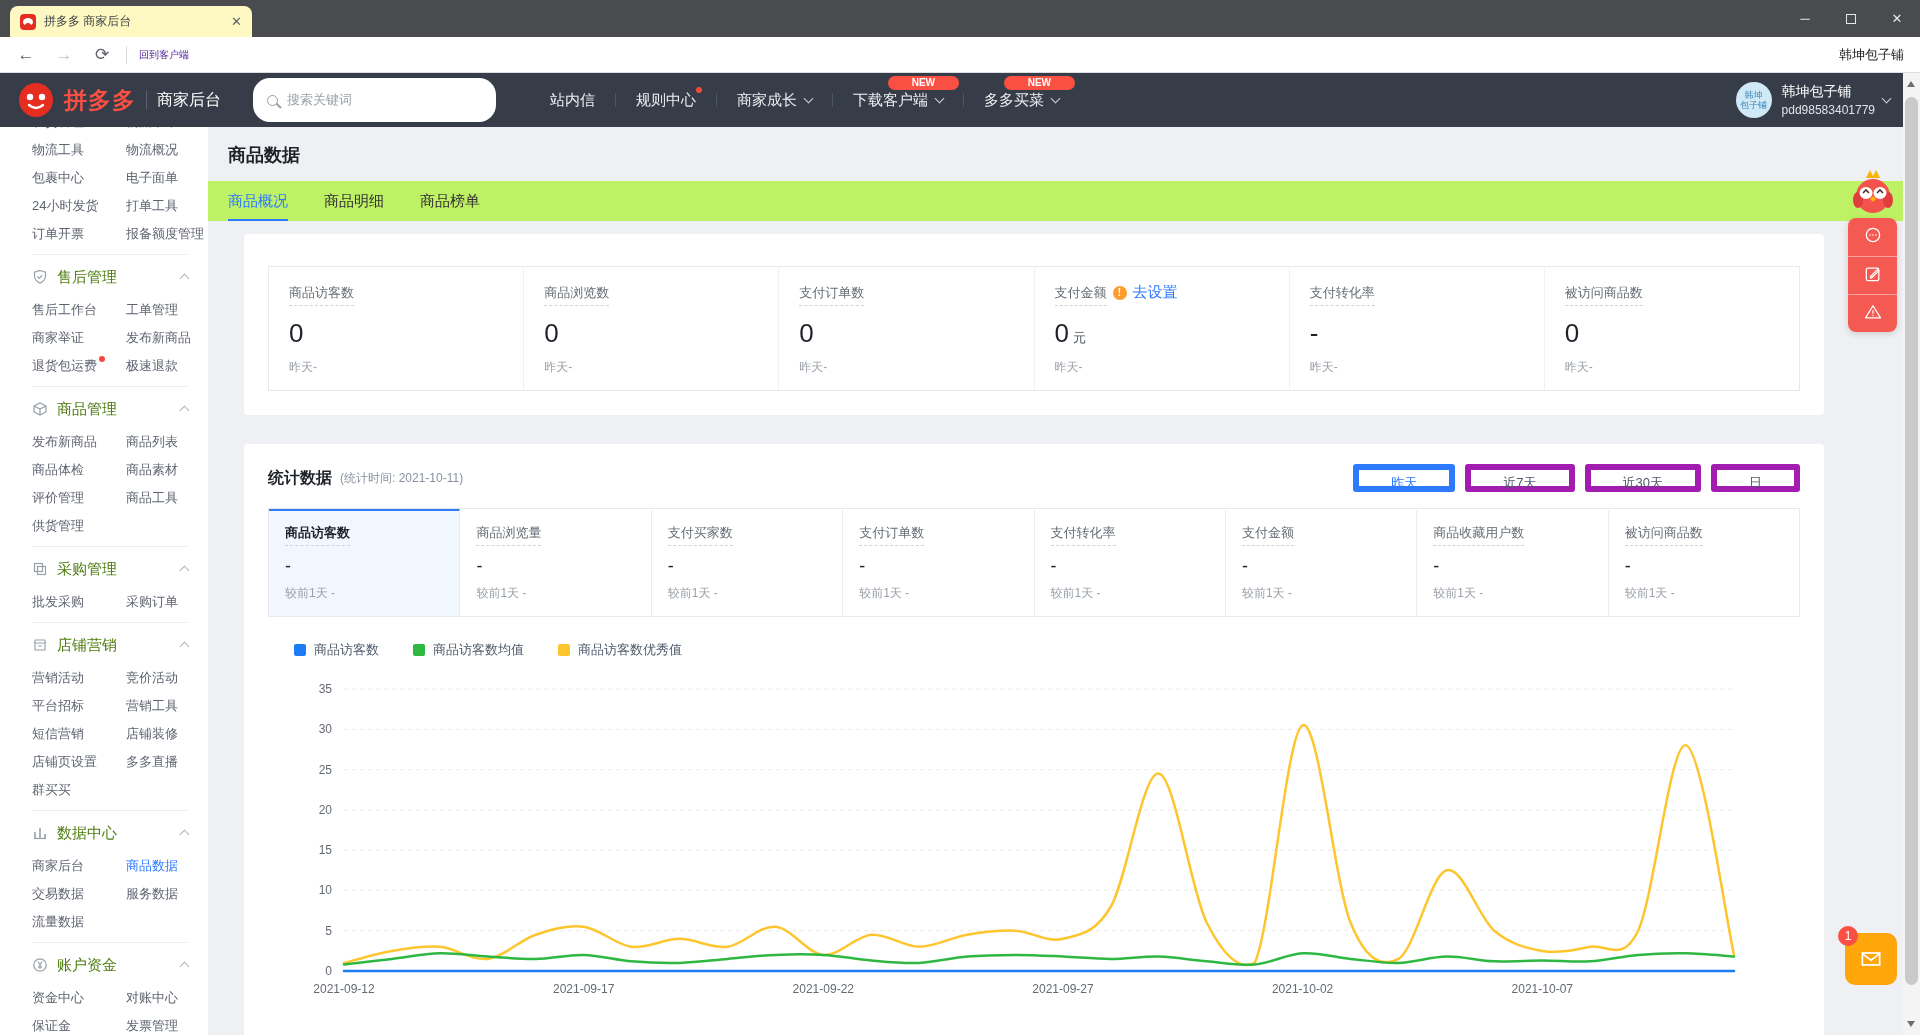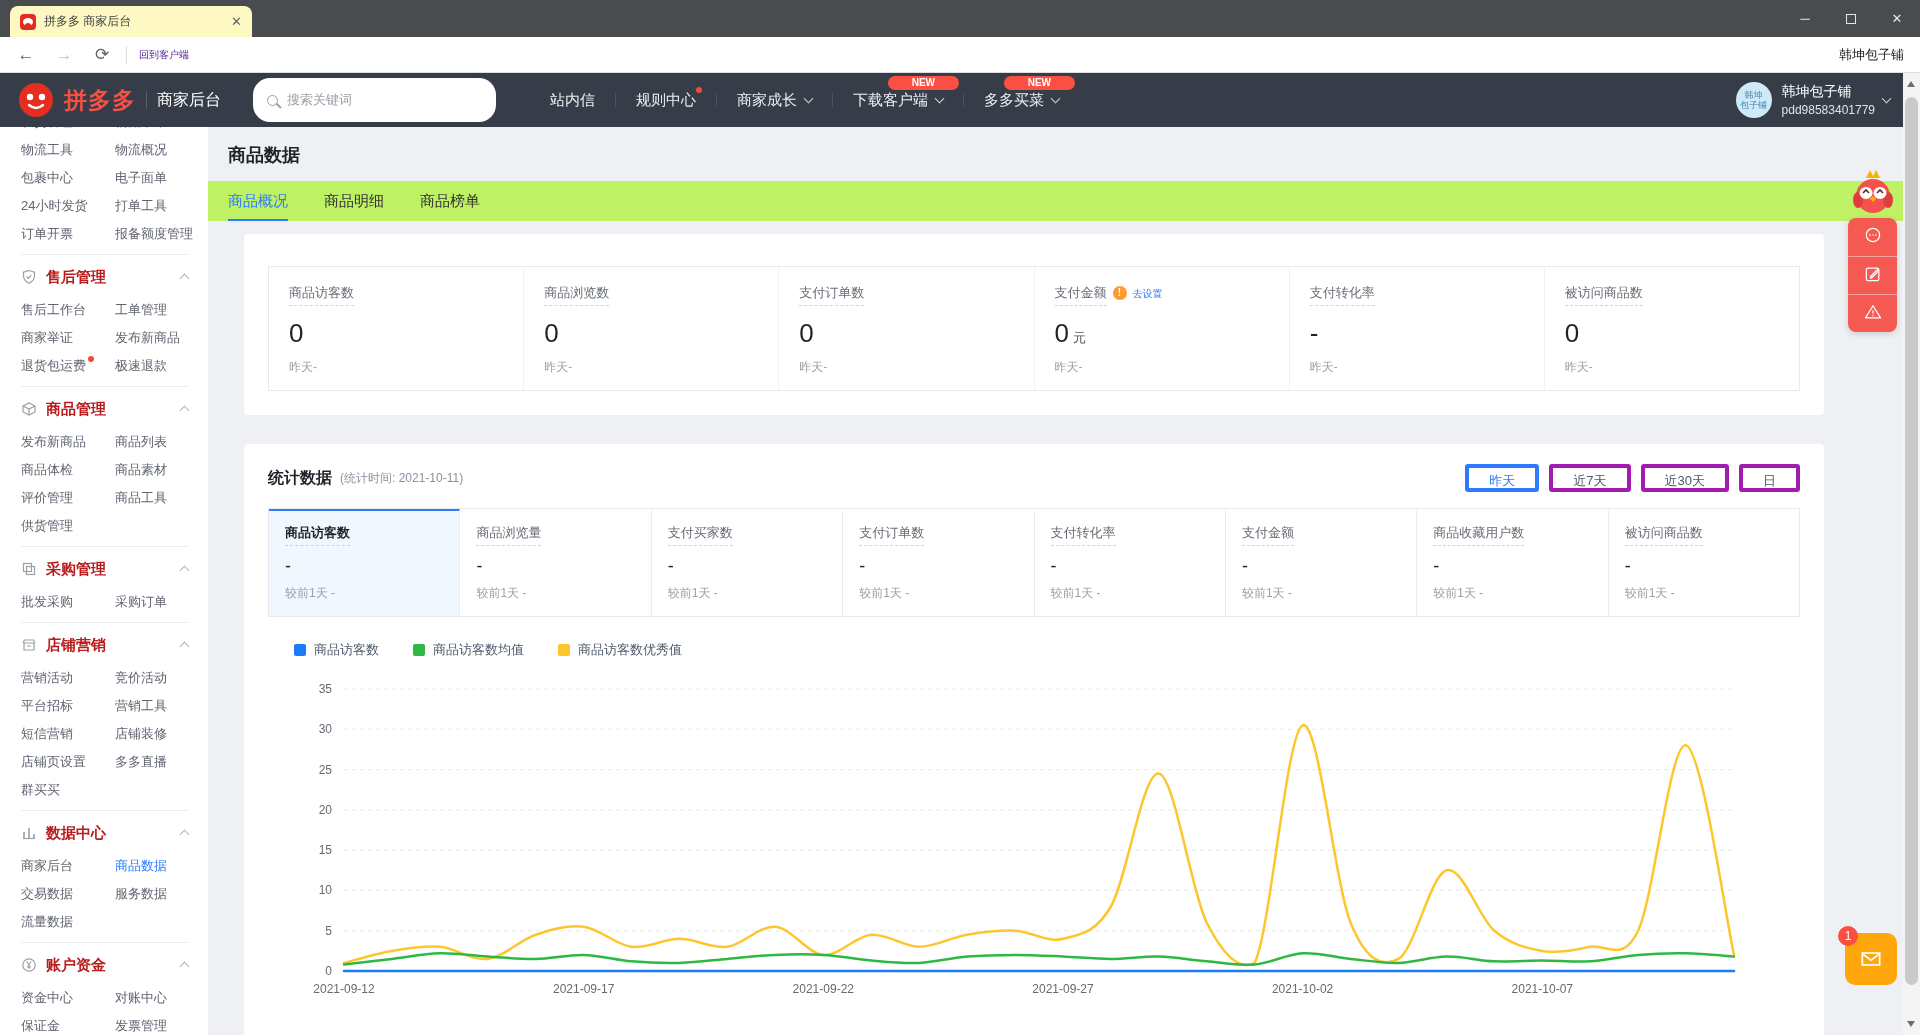--- a/index.html
+++ b/index.html
@@ -47,30 +47,30 @@
   .chev-down{width:7px;height:7px;border-right:1.5px solid #cdd2da;border-bottom:1.5px solid #cdd2da;
              transform:rotate(45deg);margin-left:8px;margin-top:-4px;flex:none}
   .nav-user{position:absolute;right:30px;top:0;height:54px;display:flex;align-items:center;cursor:pointer}
   .avatar{width:36px;height:36px;border-radius:50%;background:#cfe9f7;color:#3f88b5;font-size:9px;
           display:flex;flex-direction:column;align-items:center;justify-content:center;line-height:10px;flex:none}
   .user-meta{margin-left:10px}
   .user-name{font-size:14px;color:#fff}
   .user-id{font-size:12px;color:#dfe3e8;margin-top:2px}
 
   
-  .sidebar{position:absolute;left:0;top:127px;width:208px;height:908px;background:#fff;overflow:hidden;padding-left:21px}
+  .sidebar{position:absolute;left:0;top:127px;width:208px;height:908px;background:#fff;overflow:hidden;padding-left:32px}
   .side-row{display:flex;height:28px;align-items:center}
   .side-row.clipped{margin-top:-20px}
   .side-row .c1{width:94px}
   .side-link{color:#5f6470;font-size:13px;cursor:pointer;position:relative;white-space:nowrap}
   .side-link.active{color:#2d7aff}
   .side-link .link-dot{position:absolute;top:-2px;right:-8px;width:6px;height:6px;border-radius:50%;background:#f5483b}
   .side-divider{height:1px;background:#ededed;margin:7px 20px 7px 0}
   .side-header{height:30px;display:flex;align-items:center;position:relative;margin-bottom:3px;padding-right:18px;cursor:pointer}
-  .side-header .sh-title{font-size:15px;font-weight:bold;color:#b91c1c;margin-left:9px}
+  .side-header .sh-title{font-size:15px;font-weight:normal;color:#4d7c0f;margin-left:9px}
   .chev-up{position:absolute;right:20px;width:7px;height:7px;border-right:1.5px solid #b0b4bb;border-bottom:1.5px solid #b0b4bb;
            transform:rotate(-135deg);margin-top:3px}
   .side-icon{width:16px;height:16px;flex:none;display:inline-flex}
 
   
   .main{position:absolute;left:208px;top:127px;width:1695px;height:908px;background:#eef0f3;overflow:hidden}
   .page-title{margin:16px 0 0 20px;font-size:18px;font-weight:bold;color:#1f2329}
   .tabsbar{margin-top:14px;height:40px;background:#bef264;display:flex;padding-left:20px}
   .tab{font-size:15px;color:#333;margin-right:36px;display:flex;align-items:center;position:relative;cursor:pointer}
   .tab.active{color:#2d7aff}
@@ -83,23 +83,23 @@
   .card-note{font-size:12px;color:#8a919f;margin-left:8px}
   .stat-strip{display:flex;border:1px solid #e7e9ec;margin-top:14px}
   .rt-cell{flex:1;padding:16px 20px 14px;border-left:1px solid #eff1f3}
   .rt-cell:first-child{border-left:none}
   .cell-label{font-size:13px;color:#666c75;display:inline-block;border-bottom:1px dashed #cfd3d8;padding-bottom:3px}
   .rt-value{font-size:26px;color:#1f2329;margin-top:12px}
   .rt-unit{font-size:13px;color:#4e5560;margin-left:4px}
   .rt-sub{font-size:12px;color:#9aa0a8;margin-top:10px}
   .info-badge{display:inline-block;width:14px;height:14px;border-radius:50%;background:#ff9a2e;color:#fff;font-size:10px;
               font-weight:bold;text-align:center;line-height:14px;margin-left:6px;vertical-align:1px}
-  .set-link{font-size:10px;color:#2d7aff;margin-left:6px;cursor:pointer}
+  .set-link{font-size:15px;color:#2d7aff;margin-left:6px;cursor:pointer}
   .range-btns{margin-left:auto;display:flex;gap:10px}
-  .range-btn{min-width:46px;padding:0 20px;height:28px;line-height:26px;border:4px solid #a21caf;border-radius:3px;
+  .range-btn{min-width:46px;padding:0 32px;height:28px;line-height:26px;border:6px solid #a21caf;border-radius:3px;
              background:#fff;font-size:13px;color:#4e5969;text-align:center;cursor:pointer}
   .range-btn.active{border-color:#2d7aff;color:#2d7aff}
   .mt-strip{display:flex;border:1px solid #e7e9ec;margin-top:16px}
   .mt-cell{flex:1;padding:12px 16px 14px;border-right:1px solid #ececee;border-top:2px solid transparent;cursor:pointer}
   .mt-cell:last-child{border-right:none}
   .mt-cell.selected{background:#f0f7ff;border-top-color:#2f7cf6}
   .mt-cell.selected .cell-label{color:#1f2329;font-weight:bold}
   .mt-value{font-size:18px;color:#1f2329;margin-top:10px}
   .mt-sub{font-size:12px;color:#9aa0a8;margin-top:8px}
   .legend{display:flex;align-items:center;margin:24px 0 0 26px;gap:34px}

